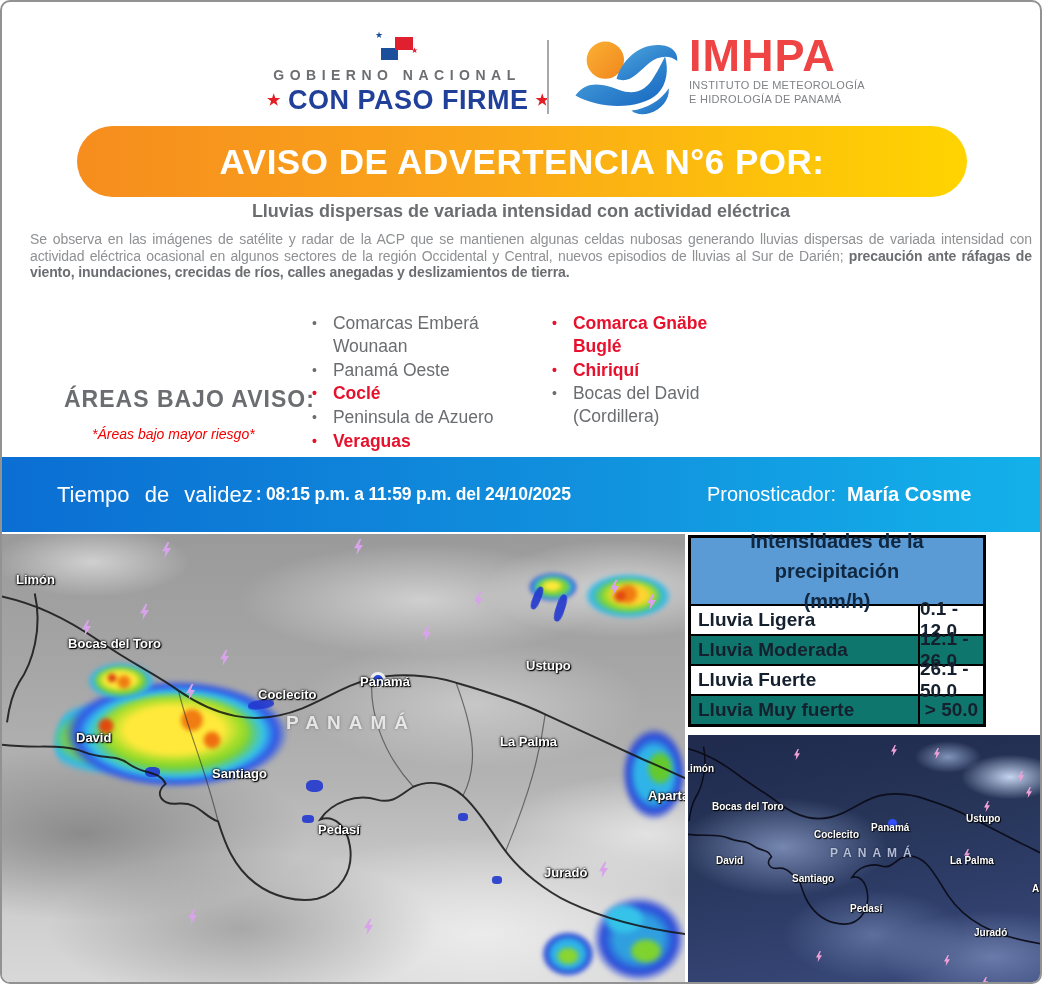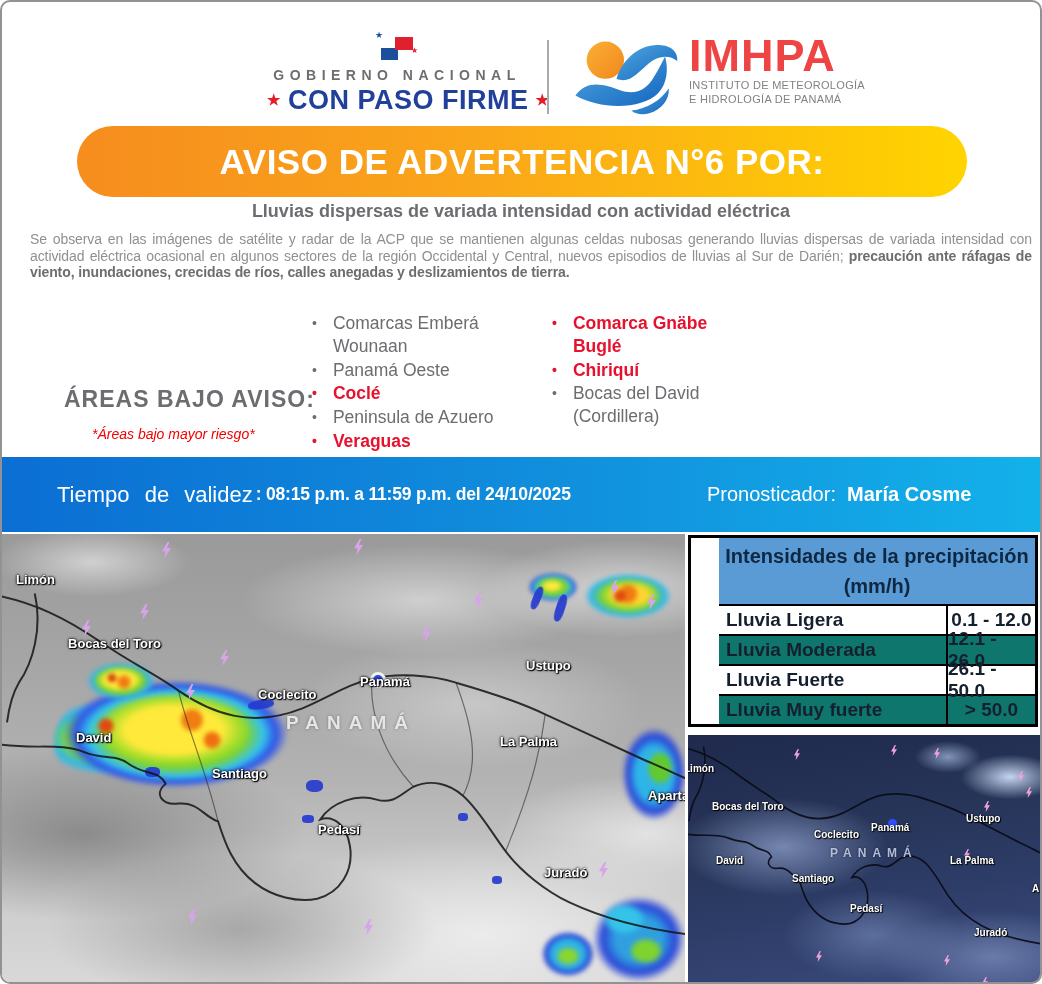--- a/index.html
+++ b/index.html
@@ -111,22 +111,22 @@
       radial-gradient(ellipse 18px 14px at 36px 34px,#8ad530 0 45%,transparent 70%),
       radial-gradient(ellipse 28px 24px at 36px 32px,#2fb4e8 0 55%,#2b49d8 80%,transparent 95%);}
   .patch{position:absolute;background:#2338cf;filter:blur(.5px);opacity:.9;border-radius:40%;}
   .bolt{position:absolute;width:9px;height:16px;background:#d8a3ea;display:block;
     clip-path:polygon(62% 0%,0% 58%,38% 58%,28% 100%,100% 38%,55% 38%,82% 0%);}
   .map-right .bolt{width:6px;height:11px;background:#f2a2d8;}
   .pdot{position:absolute;left:368px;top:138px;width:16px;height:16px;border-radius:50%;
     background:#2b4bd9;border:3px solid #f0f0f0;box-sizing:border-box;}
   .rdot{position:absolute;left:200px;top:84px;width:9px;height:9px;border-radius:50%;background:#3050ff;}
   
-  .itable{position:absolute;left:686px;top:533px;width:350px;box-sizing:border-box;
-    border:3px solid #000;background:#fff;padding-left:28px;}
+  .itable{position:absolute;left:686px;top:533px;width:298px;box-sizing:border-box;
+    border:3px solid #000;background:#fff;}
   .ithead{height:66px;background:#5b9bd5;border-bottom:2px solid #000;text-align:center;
     color:#0f2741;font-weight:800;font-size:20px;display:flex;flex-direction:column;
     justify-content:center;line-height:1.5;}
   .itrow{display:flex;height:28px;border-bottom:2px solid #000;font-size:19px;font-weight:700;color:#15202e;}
   .itrow:last-child{border-bottom:none;}
   .itrow.alt{background:#0f766e;}
   .itl{width:220px;border-right:2px solid #000;padding-left:7px;display:flex;align-items:center;}
   .itv{flex:1;display:flex;align-items:center;justify-content:center;}
 </style>
 </head>

